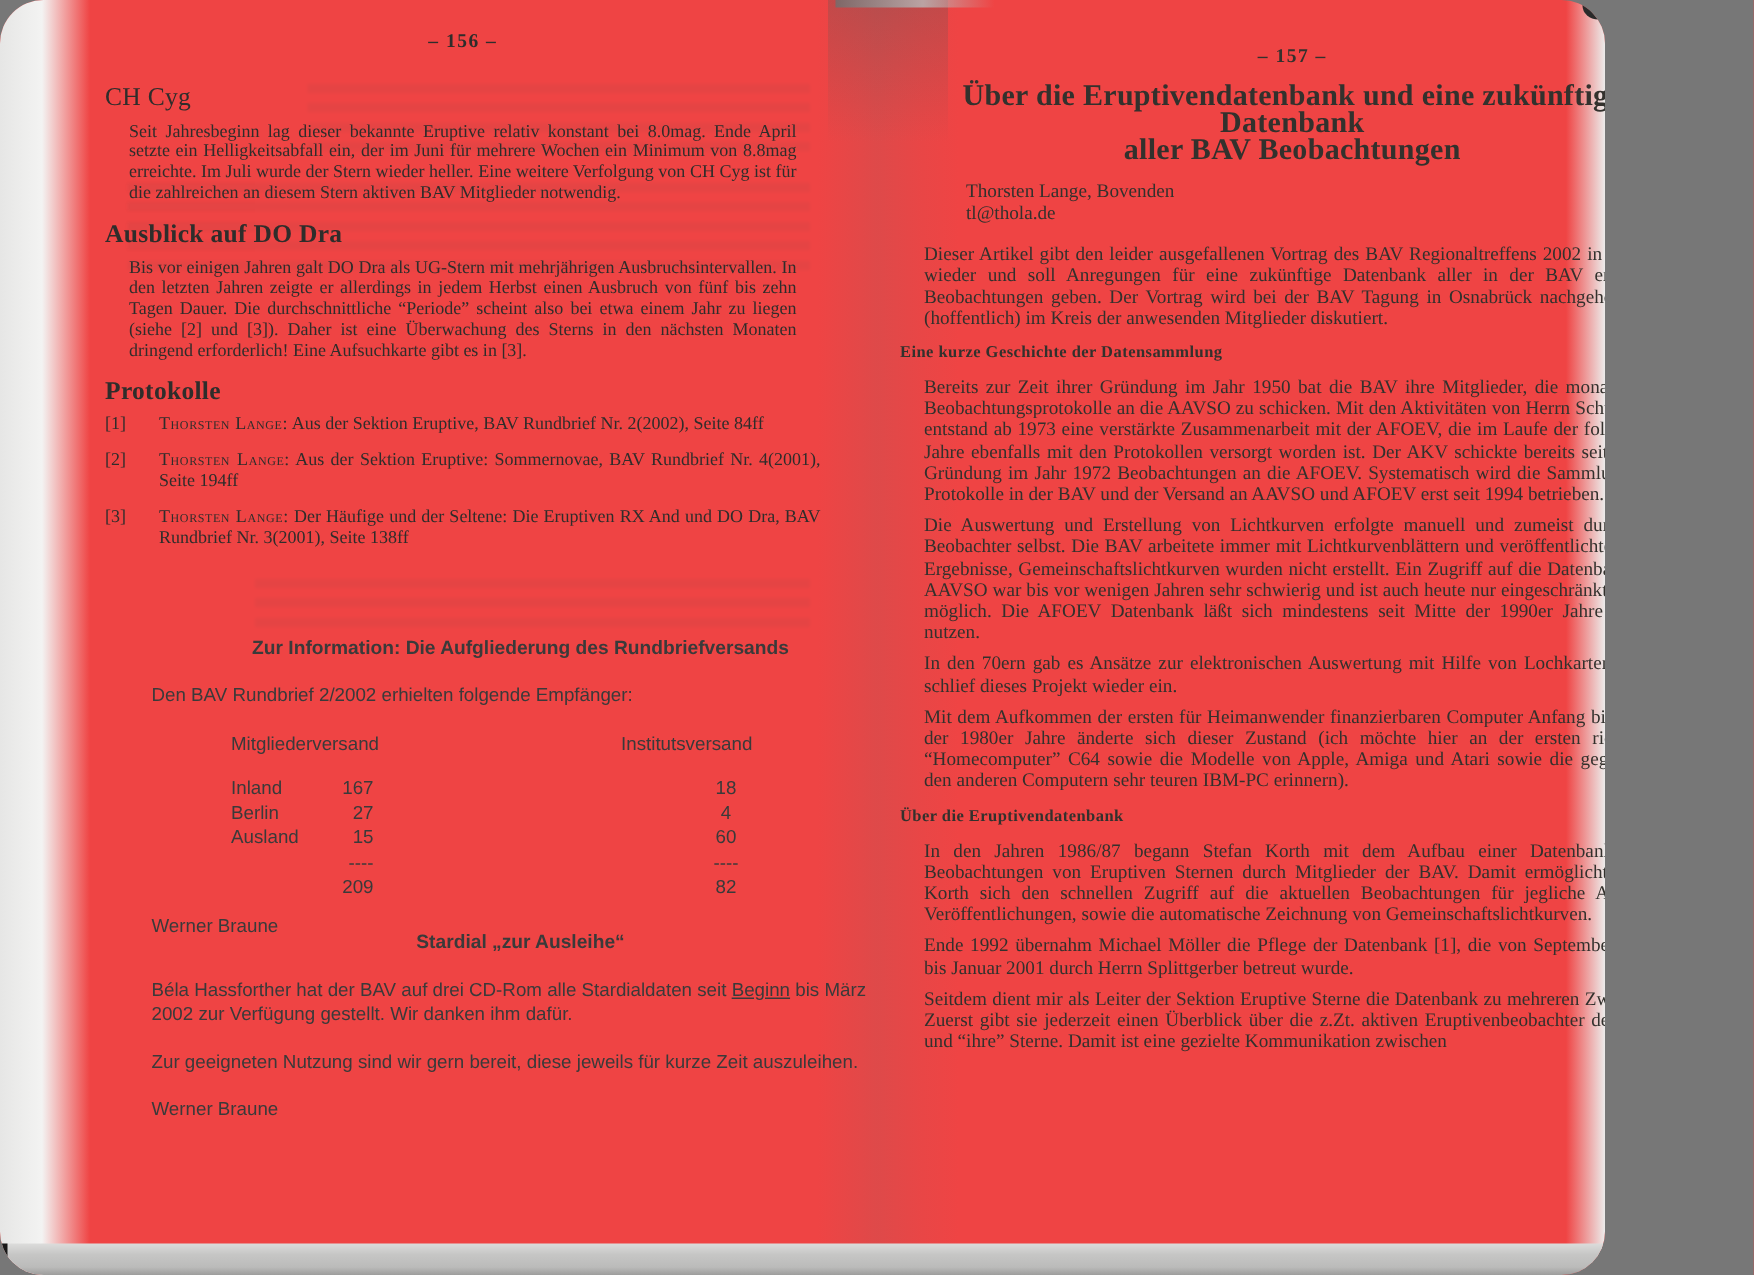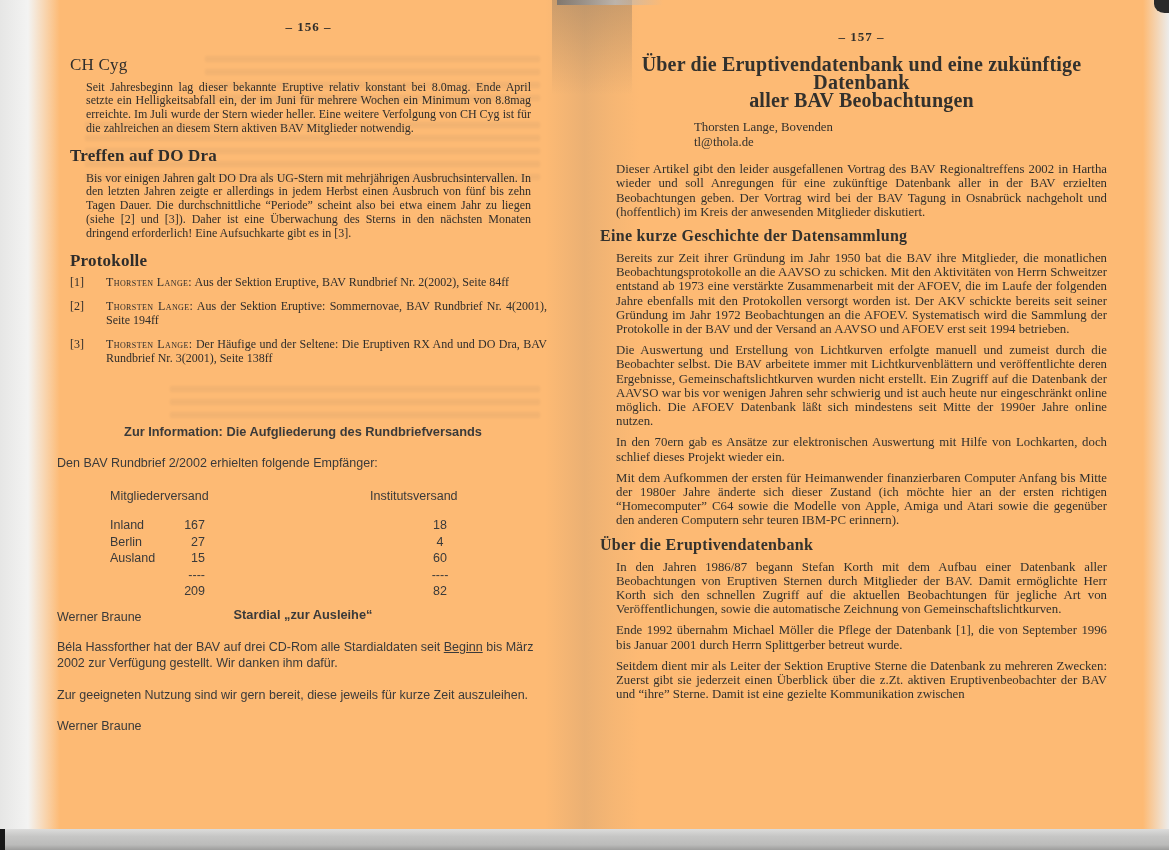--- a/index.html
+++ b/index.html
@@ -1,21 +1,22 @@
 <!DOCTYPE html>
 <html lang="de"><head>
 <meta charset="utf-8">
 <title>Scanned journal spread</title>
 <style>
   html,body{margin:0;padding:0;background:#777;}
   #scan{
-    position:relative;width:1169px;height:850px;overflow:hidden;
-    background:#fdba74;
+    position:relative;width:1070px;height:850px;overflow:hidden;
+    background:#ef4444;
     font-family:"Liberation Serif", serif;
     color:#2f2d2b;
+    border-radius:29px;
   }
   
   .edge-left{position:absolute;left:0;top:0;width:60px;height:850px;
     background:linear-gradient(90deg,#e6e6e5 0,#f3f3f2 28px,rgba(255,255,255,0) 60px);}
   .spine{position:absolute;left:545px;top:0;width:95px;height:850px;
     background:linear-gradient(90deg,rgba(110,110,110,0) 0,rgba(110,110,110,0.13) 42%,rgba(110,110,110,0.05) 72%,rgba(110,110,110,0) 100%);}
   .spine-top{position:absolute;left:552px;top:0;width:80px;height:95px;
     background:linear-gradient(180deg,rgba(85,85,85,0.28),rgba(85,85,85,0));}
   .edge-right{position:absolute;right:0;top:0;width:26px;height:850px;
     background:linear-gradient(270deg,#ececeb 0,rgba(255,255,255,0) 100%);}
@@ -36,44 +37,44 @@
   .serif-col p{margin:0 16px 10px;text-align:justify;}
   .pageno{font-weight:bold;font-size:13px;text-align:center;letter-spacing:1px;margin:0 0 24px;}
   .h-serif{font-weight:bold;font-size:17px;margin:13px 0 9px;letter-spacing:.2px;}
   .refs{margin-top:2px;}
   .ref{display:flex;margin:0 0 10px;}
   .ref .marker{width:36px;flex:0 0 36px;}
   .ref .body{flex:1;text-align:justify;}
   .smallcaps{font-variant:small-caps;letter-spacing:.4px;}
 
   
-  .sans{font-family:"Liberation Sans", sans-serif;color:#3a3a3a;}
+  .sans{font-family:"Liberation Sans", sans-serif;color:#3a3a3a;margin-left:44px;}
   .info-block{position:absolute;left:57px;top:424px;width:492px;font-size:12.5px;line-height:16px;}
   .info-heading{font-weight:bold;text-align:center;margin:0 0 15px;font-size:12.8px;}
   .info-intro{margin:0 0 17px;}
   .vtable{margin-left:53px;}
   .vrow{display:grid;grid-template-columns:60px 35px 205px 60px;line-height:16.5px;}
   .vrow .num1{text-align:right;}
   .vrow .num2{text-align:center;}
   .vhead{display:grid;grid-template-columns:260px 232px;margin-bottom:13px;line-height:16px;}
   .vhead .h2c{padding-left:0;}
   .sig{padding-right:14px;margin-top:9px;}
 
-  .stardial-block{position:absolute;left:57px;top:607px;width:492px;font-size:12.5px;line-height:16.5px;}
+  .stardial-block{position:absolute;left:57px;top:620px;width:492px;font-size:12.5px;line-height:16.5px;}
   .stardial-heading{font-weight:bold;text-align:center;margin:0 0 15px;font-size:12.8px;}
   .stardial-block p{margin:0 0 15px;}
   .ul{text-decoration:underline;}
 
   
   .right-col{left:600px;top:30px;width:523px;font-size:12.8px;line-height:14.2px;color:#33312d;}
   .right-col .pageno{margin:0 0 11px;}
   .art-title{font-weight:bold;font-size:20px;line-height:18px;text-align:center;margin:0 0 11px;letter-spacing:.2px;}
-  .author-block{margin:0 0 13px 94px;line-height:14.5px;}
+  .author-block{margin:0 0 13px 44px;line-height:14.5px;}
   .right-col p{margin:0 16px 7px;}
-  .h-section{font-weight:bold;font-size:16px;line-height:19px;margin:6px 0 6px;letter-spacing:.3px;}
+  .h-section{font-weight:bold;font-size:11px;line-height:19px;margin:6px 0 6px;letter-spacing:.3px;}
 
   .left-col{left:70px;top:20px;width:477px;}
 </style>
 </head>
 <body>
 
 <div id="scan">
 
   <div class="edge-left"></div>
   <div class="spine"></div>
@@ -82,21 +83,21 @@
   <div class="ghost ghost1"></div>
   <div class="ghost ghost2"></div>
   <div class="ghost ghost3"></div>
 
   <div class="serif-col left-col">
     <div class="pageno">–  156  –</div>
 
     <div class="h-serif" style="font-weight:normal;margin-top:24px;">CH Cyg</div>
     <p>Seit Jahresbeginn lag dieser bekannte Eruptive relativ konstant bei 8.0mag. Ende April setzte ein Helligkeitsabfall ein, der im Juni für mehrere Wochen ein Minimum von 8.8mag erreichte. Im Juli wurde der Stern wieder heller. Eine weitere Verfolgung von CH Cyg ist für die zahlreichen an diesem Stern aktiven BAV Mitglieder notwendig.</p>
 
-    <div class="h-serif">Treffen auf DO Dra</div>
+    <div class="h-serif">Ausblick auf DO Dra</div>
     <p>Bis vor einigen Jahren galt DO Dra als UG-Stern mit mehrjährigen Ausbruchsintervallen. In den letzten Jahren zeigte er allerdings in jedem Herbst einen Ausbruch von fünf bis zehn Tagen Dauer. Die durchschnittliche “Periode” scheint also bei etwa einem Jahr zu liegen (siehe [2] und [3]). Daher ist eine Überwachung des Sterns in den nächsten Monaten dringend erforderlich! Eine Aufsuchkarte gibt es in [3].</p>
 
     <div class="h-serif">Protokolle</div>
     <div class="refs">
       <div class="ref">
         <span class="marker">[1]</span>
         <span class="body"><span class="smallcaps">Thorsten Lange:</span><span> Aus der Sektion Eruptive, BAV Rundbrief Nr. 2(2002), Seite 84ff</span></span>
       </div>
       <div class="ref">
         <span class="marker">[2]</span>

